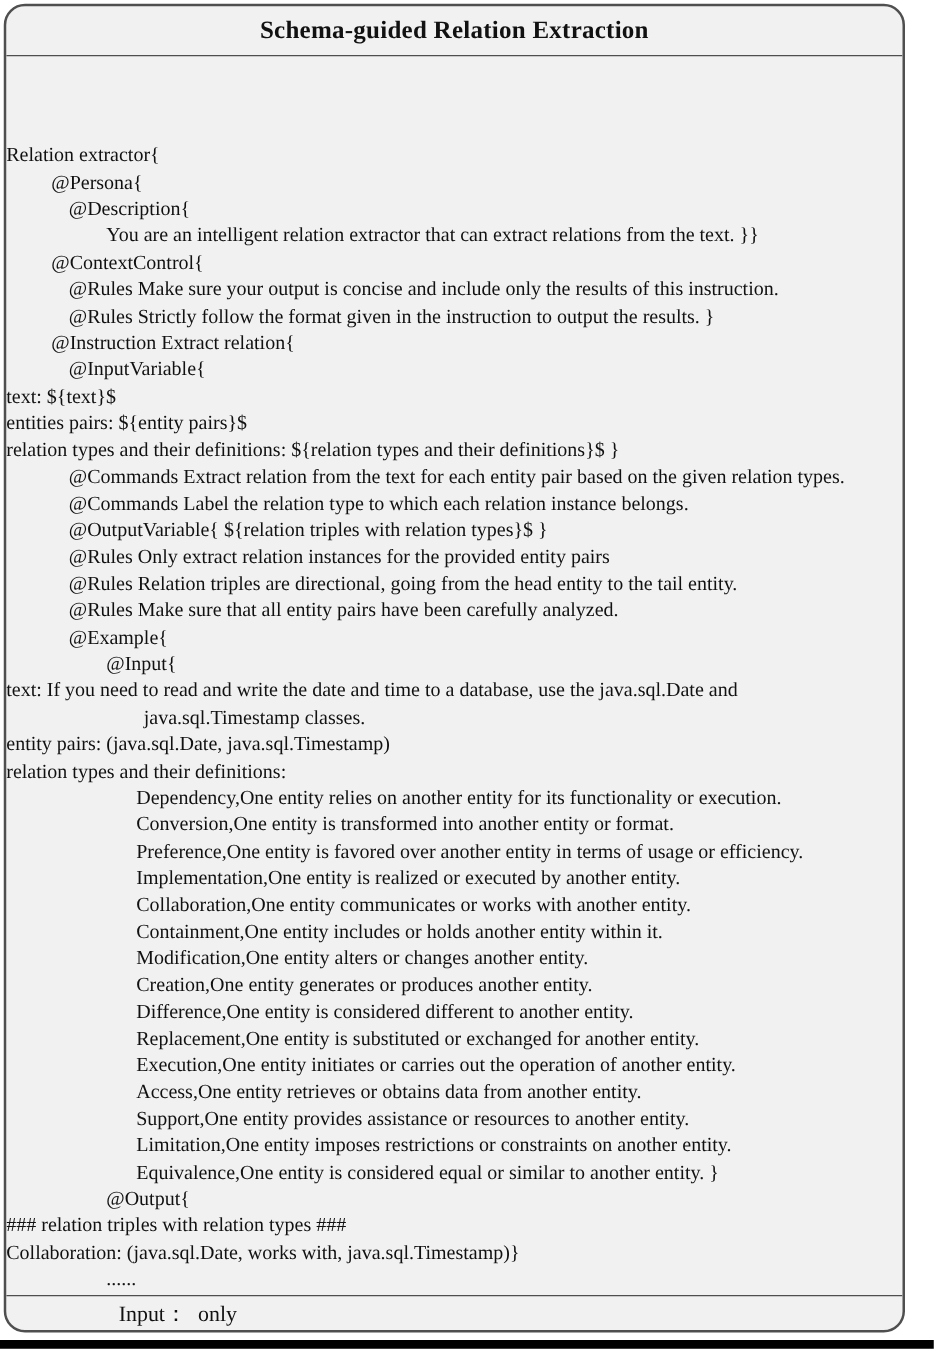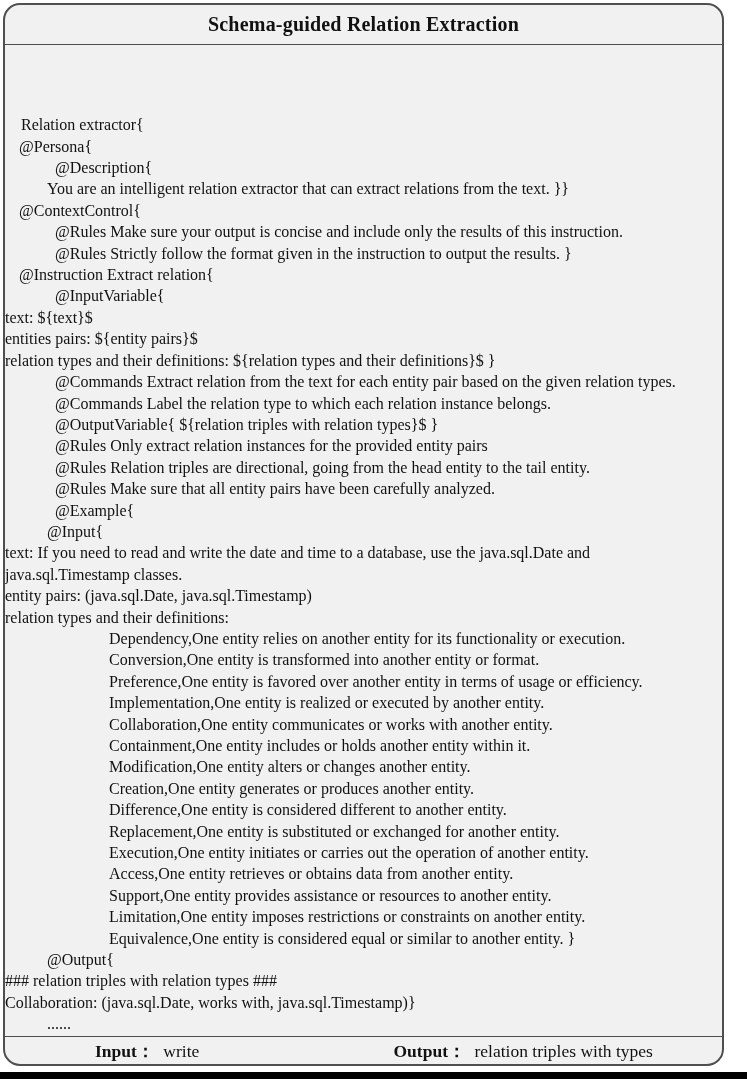--- a/index.html
+++ b/index.html
@@ -24,37 +24,37 @@
     display:flex;align-items:center;justify-content:center;
   }
   .page-title{font-weight:bold;font-size:20px;letter-spacing:0.2px;}
   .prompt-body{
     flex:1 1 auto;
     padding-top:5px;
     font-size:16px;line-height:21.4px;
     white-space:pre;overflow:hidden;
   }
   .line{min-height:21.4px;}
-  .ind0{padding-left:16px;}
-  .ind1{padding-left:14px;}
+  .ind0{padding-left:0;}
+  .ind1{padding-left:36px;}
   .ind2{padding-left:50px;}
-  .ind3{padding-left:42px;}
+  .ind3{padding-left:80px;}
   .ind4{}
   .ind5{padding-left:104px;}
-  .ind6{}
+  .ind6{padding-left:110px;}
   .io-bar{
     flex:0 0 28px;height:28px;
     border-top:1.5px solid var(--frame-border);
     display:flex;align-items:center;
     font-size:17.5px;
   }
   .io-half{flex:1 1 50%;display:flex;align-items:baseline;justify-content:center;}
   .io-half.left{justify-content:flex-start;padding-left:90px;}
   .io-half.right{justify-content:flex-start;padding-left:30px;}
-  .io-label{font-weight:bold;}
+  .io-label{font-weight:normal;}
   .io-value{margin-left:9px;}
   .bottom-rule{
     position:absolute;left:0;bottom:0;width:747px;height:7px;
     background:var(--bottom-rule);
   }
 </style>
 </head>
 <body>
 
 <div class="frame">
@@ -64,22 +64,18 @@
 
   <div class="prompt-body">
     
     <div id="lines-host"><div class="line ind0">Relation extractor{</div><div class="line ind1">@Persona{</div><div class="line ind2">@Description{</div><div class="line ind3">You are an intelligent relation extractor that can extract relations from the text. }}</div><div class="line ind1">@ContextControl{</div><div class="line ind2">@Rules Make sure your output is concise and include only the results of this instruction.</div><div class="line ind2">@Rules Strictly follow the format given in the instruction to output the results. }</div><div class="line ind1">@Instruction Extract relation{</div><div class="line ind2">@InputVariable{</div><div class="line ind4">text: ${text}$</div><div class="line ind4">entities pairs: ${entity pairs}$</div><div class="line ind4">relation types and their definitions: ${relation types and their definitions}$ }</div><div class="line ind2">@Commands Extract relation from the text for each entity pair based on the given relation types.</div><div class="line ind2">@Commands Label the relation type to which each relation instance belongs.</div><div class="line ind2">@OutputVariable{ ${relation triples with relation types}$ }</div><div class="line ind2">@Rules Only extract relation instances for the provided entity pairs</div><div class="line ind2">@Rules Relation triples are directional, going from the head entity to the tail entity.</div><div class="line ind2">@Rules Make sure that all entity pairs have been carefully analyzed.</div><div class="line ind2">@Example{</div><div class="line ind3">@Input{</div><div class="line ind4">text: If you need to read and write the date and time to a database, use the java.sql.Date and</div><div class="line ind6">java.sql.Timestamp classes.</div><div class="line ind4">entity pairs: (java.sql.Date, java.sql.Timestamp)</div><div class="line ind4">relation types and their definitions:</div><div class="line ind5">Dependency,One entity relies on another entity for its functionality or execution.</div><div class="line ind5">Conversion,One entity is transformed into another entity or format.</div><div class="line ind5">Preference,One entity is favored over another entity in terms of usage or efficiency.</div><div class="line ind5">Implementation,One entity is realized or executed by another entity.</div><div class="line ind5">Collaboration,One entity communicates or works with another entity.</div><div class="line ind5">Containment,One entity includes or holds another entity within it.</div><div class="line ind5">Modification,One entity alters or changes another entity.</div><div class="line ind5">Creation,One entity generates or produces another entity.</div><div class="line ind5">Difference,One entity is considered different to another entity.</div><div class="line ind5">Replacement,One entity is substituted or exchanged for another entity.</div><div class="line ind5">Execution,One entity initiates or carries out the operation of another entity.</div><div class="line ind5">Access,One entity retrieves or obtains data from another entity.</div><div class="line ind5">Support,One entity provides assistance or resources to another entity.</div><div class="line ind5">Limitation,One entity imposes restrictions or constraints on another entity.</div><div class="line ind5">Equivalence,One entity is considered equal or similar to another entity. }</div><div class="line ind3">@Output{</div><div class="line ind4">### relation triples with relation types ###</div><div class="line ind4">Collaboration: (java.sql.Date, works with, java.sql.Timestamp)}</div><div class="line ind3">......</div><div class="line ind0">}}}</div></div>
     
   </div>
 
   <div class="io-bar">
     <div class="io-half left">
       <span class="io-label">Input：</span>
-      <span class="io-value">write</span>
-    </div>
-    <div class="io-half right">
-      <span class="io-label">Output：</span>
-      <span class="io-value">relation triples with types</span>
+      <span class="io-value">only</span>
     </div>
   </div>
 </div>
 
 <div class="bottom-rule"></div>
 
 </body></html>

